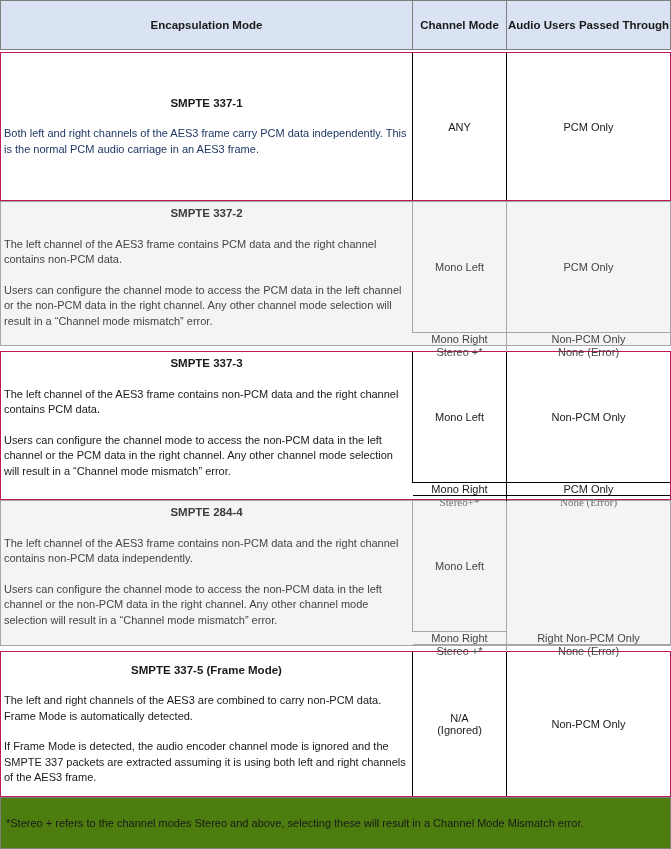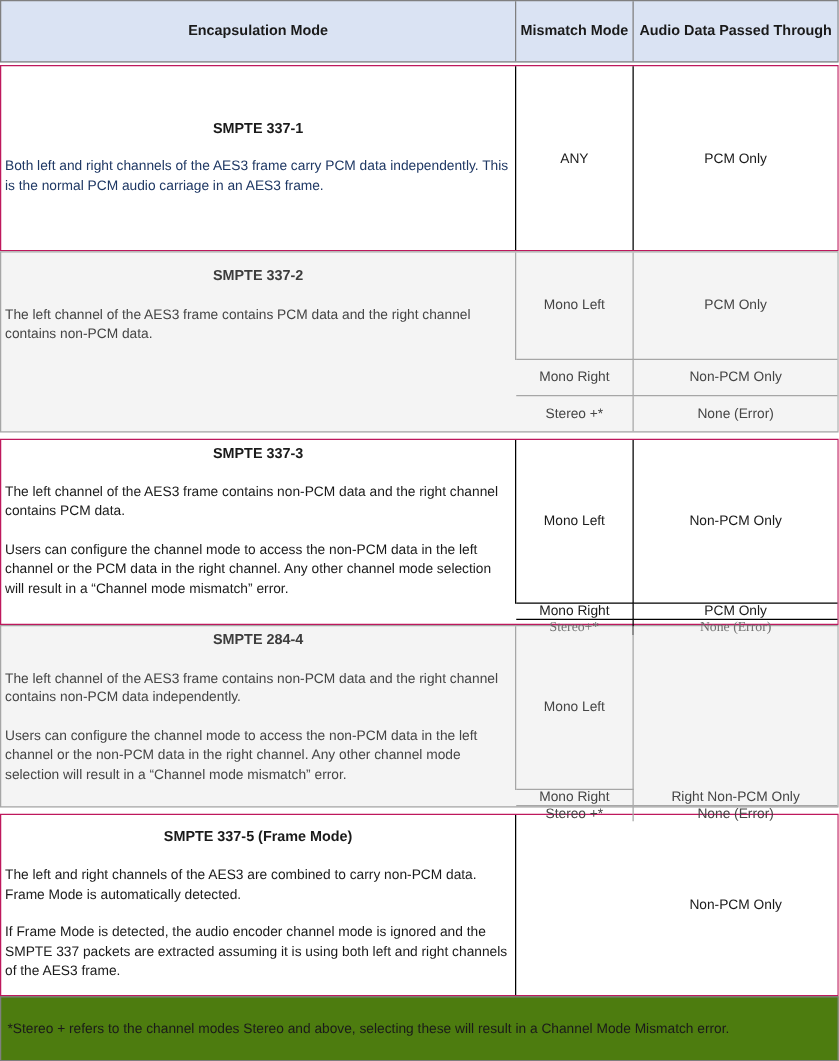--- a/index.html
+++ b/index.html
@@ -92,37 +92,38 @@
     font-size: 11px;
   }
 </style>
 </head>
 <body>
 
 <div class="doc-table">
 
   <div class="band header">
     <div class="sep">Encapsulation Mode</div>
-    <div class="sep">Mismatch Mode</div>
-    <div>Audio Data Passed Through</div>
+    <div class="sep">Channel Mode</div>
+    <div>Audio Users Passed Through</div>
   </div>
 
   <section class="band white g1 single">
     <div class="cell enc-cell navy-text">
       <div class="enc-title">SMPTE 337-1</div>
       <p class="para">Both left and right channels of the AES3 frame carry PCM data independently. This is the normal PCM audio carriage in an AES3 frame.</p>
     </div>
     <div class="cell mode-cell">ANY</div>
     <div class="cell data-cell">PCM Only</div>
   </section>
 
   <section class="band shade g2">
     <div class="cell enc-cell">
       <div class="enc-title">SMPTE 337-2</div>
       <p class="para">The left channel of the AES3 frame contains PCM data and the right channel contains non-PCM data.</p>
+      <p class="para">Users can configure the channel mode to access the PCM data in the left channel or the non-PCM data in the right channel.  Any other channel mode selection will result in a “Channel mode mismatch” error.</p>
     </div>
     <div class="cell mode-cell">Mono Left</div>
     <div class="cell data-cell">PCM Only</div>
     <div class="cell mode-cell">Mono Right</div>
     <div class="cell data-cell">Non-PCM Only</div>
     <div class="cell mode-cell last">Stereo +*</div>
     <div class="cell data-cell last">None (Error)</div>
   </section>
 
   <section class="band white g3">
@@ -151,20 +152,22 @@
     <div class="cell mode-cell last">Stereo +*</div>
     <div class="cell data-cell last">None (Error)</div>
   </section>
 
   <section class="band white g5 single">
     <div class="cell enc-cell">
       <div class="enc-title">SMPTE 337-5 (Frame Mode)</div>
       <p class="para">The left and right channels of the AES3 are combined to carry non-PCM data. Frame Mode is automatically detected.</p>
       <p class="para">If Frame Mode is detected, the audio encoder channel mode is ignored and the SMPTE 337 packets are extracted assuming it is using both left and right channels of the AES3 frame.</p>
     </div>
+    <div class="cell mode-cell">N/A
+(Ignored)</div>
     <div class="cell data-cell">Non-PCM Only</div>
   </section>
 
   <div class="footnote-band">
     <span>*Stereo + refers to the channel modes Stereo and above, selecting these will result in a Channel Mode Mismatch error.</span>
   </div>
 
 </div>
 
 </body></html>

